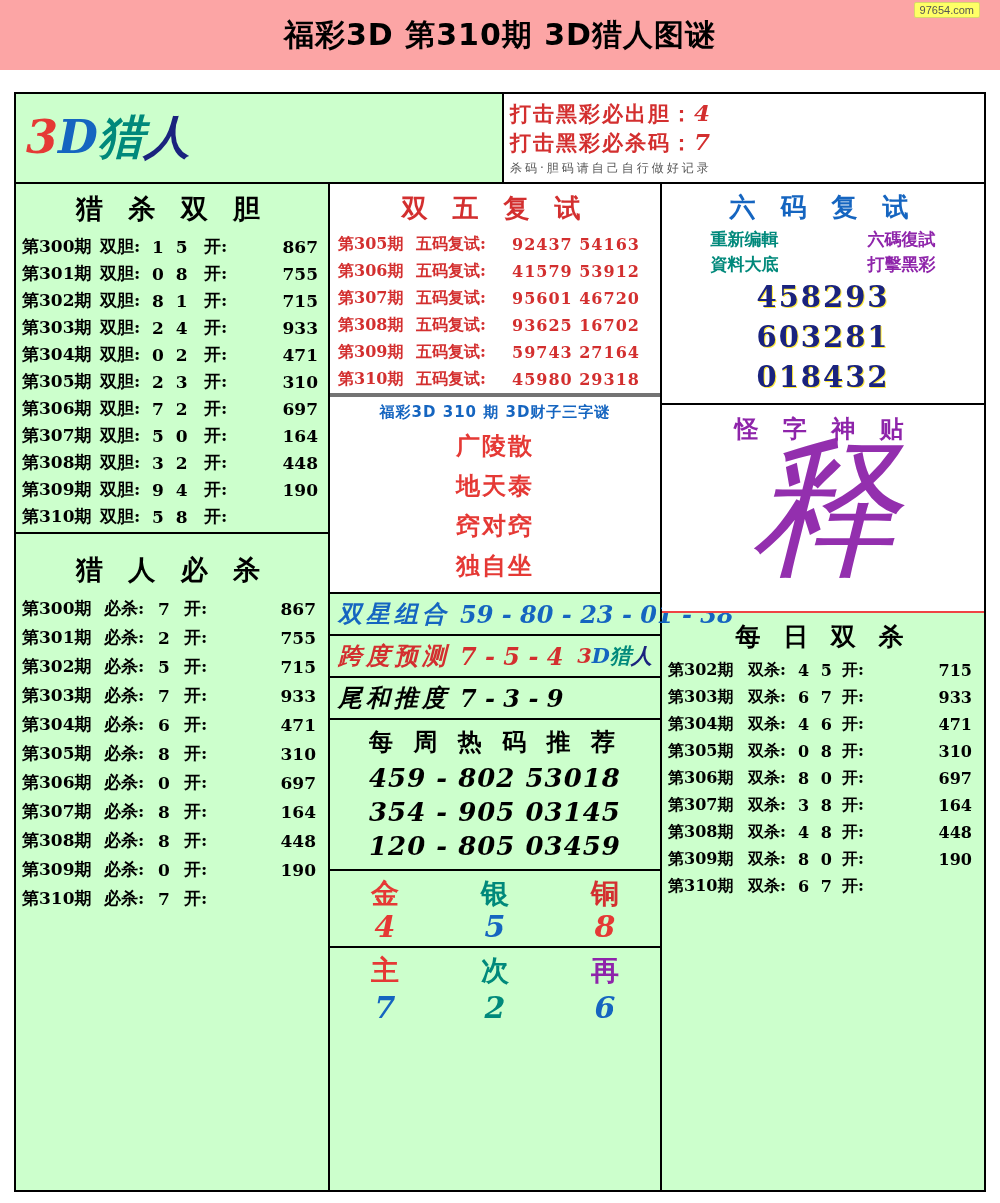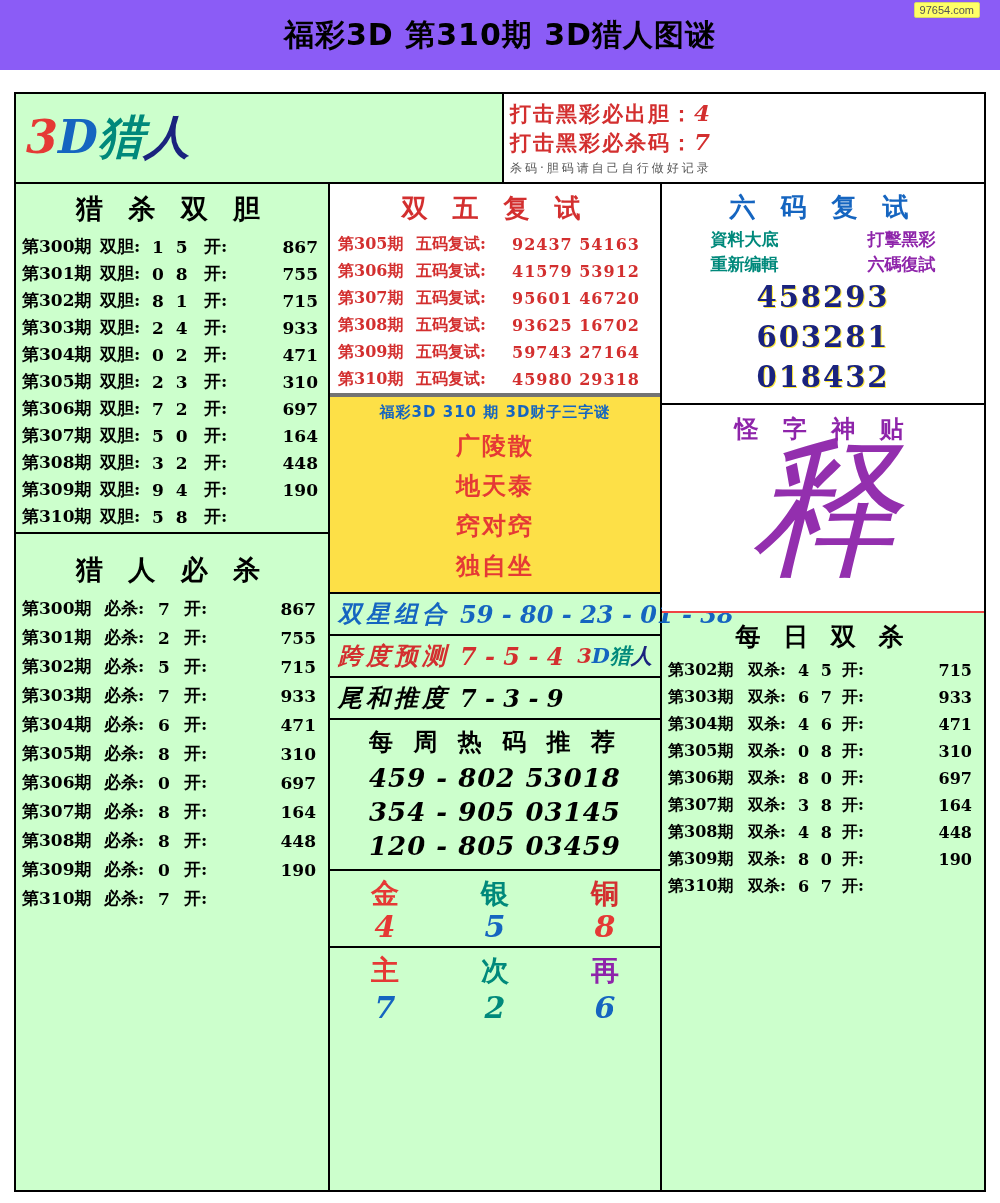--- a/index.html
+++ b/index.html
@@ -15,21 +15,21 @@
     background:#ffff66;color:#555;border:1px solid #d8d86a;
     font-size:11px;padding:1px 5px;border-radius:2px;
     font-family:"Liberation Sans",sans-serif;
     z-index:50;
   }
   .page-title{
     height:70px;
     display:flex;align-items:center;justify-content:center;
     font-size:30px;font-weight:bold;color:#000;
     letter-spacing:1px;
-    background:#8b5cf6;
+    background:#fca5a5;
   }
   .frame{
     position:absolute;left:14px;top:92px;
     width:972px;height:1100px;
     border:2px solid #000;
     background:#ccffcc;
     box-sizing:border-box;
     display:flex;flex-direction:column;
   }
   
@@ -114,21 +114,21 @@
   .fs-row{
     display:flex;align-items:center;font-size:16px;font-weight:bold;
     padding:3px 8px;color:#d32f2f;white-space:nowrap;
     font-family:"DejaVu Serif","Liberation Serif",serif;
   }
   .fs-row .p{width:78px;}
   .fs-row .l{width:96px;}
   .fs-row .n{flex:1;letter-spacing:1px;}
 
   
-  .box-zimi{background:#fde047;border-bottom:2px solid #000;padding-bottom:6px;}
+  .box-zimi{background:#ffffff;border-bottom:2px solid #000;padding-bottom:6px;}
   .zimi-head{
     text-align:center;font-size:15px;font-weight:bold;color:#1565c0;
     padding:6px 0 4px;letter-spacing:1px;
   }
   .zimi-word{
     text-align:center;font-size:24px;font-weight:bold;color:#e53935;
     letter-spacing:2px;padding:4px 0;
     font-family:"DejaVu Serif","Liberation Serif",serif;
   }
 
@@ -519,26 +519,26 @@
           <span class="n z3">6</span>
         </div>
       </div>
     </div>
 
     <div class="col-right">
 
       <div class="box-liuma">
         <div class="sec-title">六 码 复 试</div>
         <div class="liuma-sub">
+          <span>重新编輯</span>
+          <span class="r">六碼復試</span>
+        </div>
+        <div class="liuma-sub">
           <span>資料大底</span>
           <span class="r">打擊黑彩</span>
-        </div>
-        <div class="liuma-sub">
-          <span>重新编輯</span>
-          <span class="r">六碼復試</span>
         </div>
         <div class="liuma-num">458293</div>
         <div class="liuma-num">603281</div>
         <div class="liuma-num">018432</div>
       </div>
 
       <div class="box-guaizi">
         <div class="sec-title">怪 字 神 贴</div>
         <div class="glyph">释</div>
       </div>

